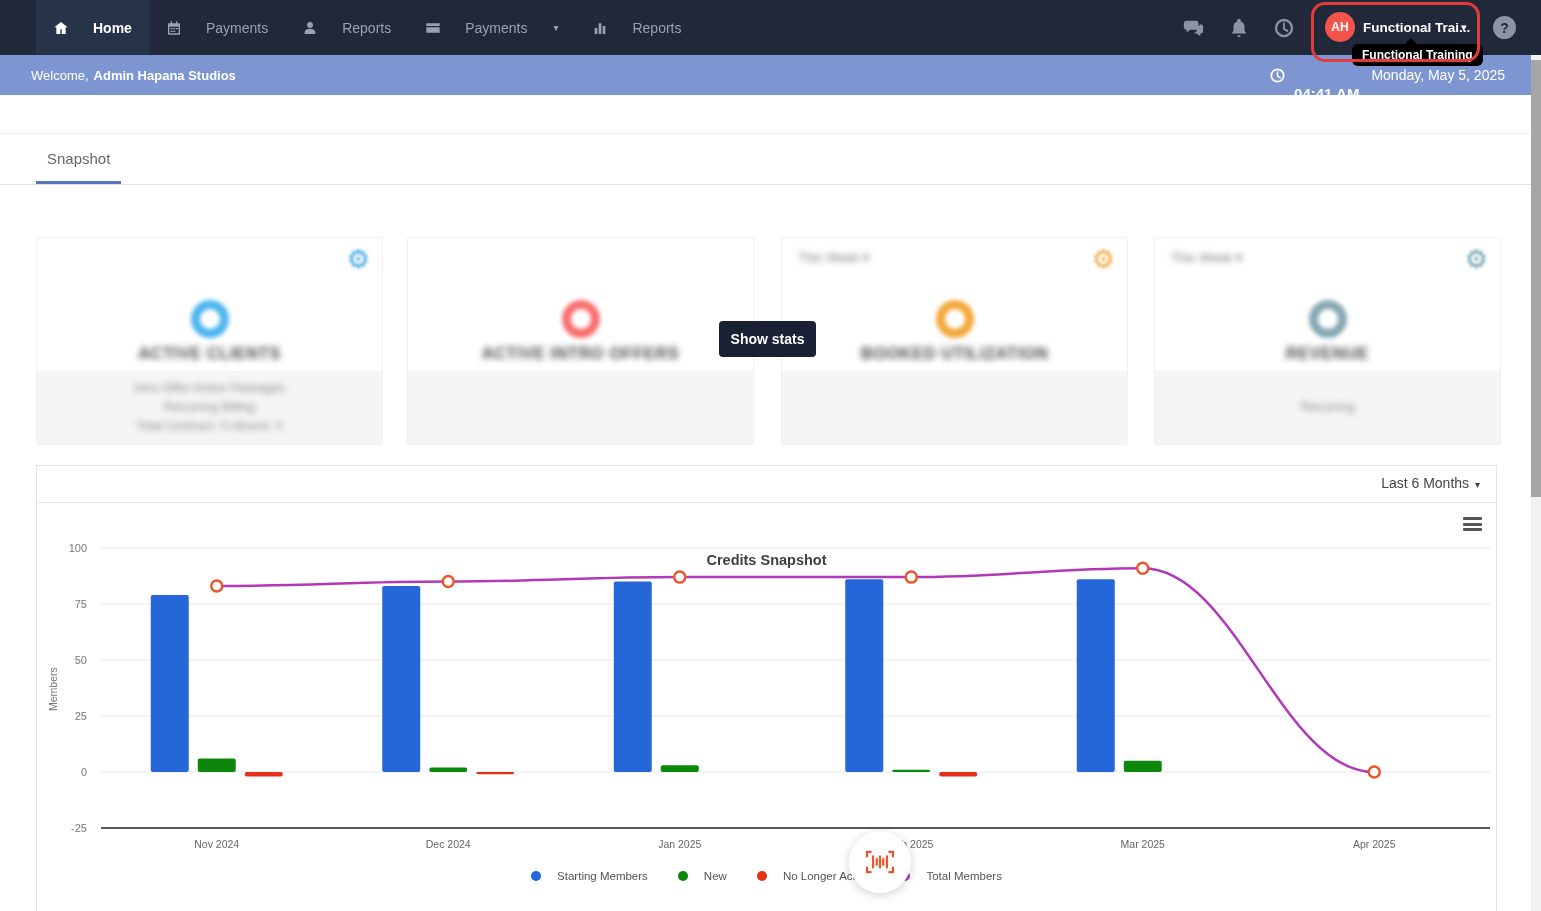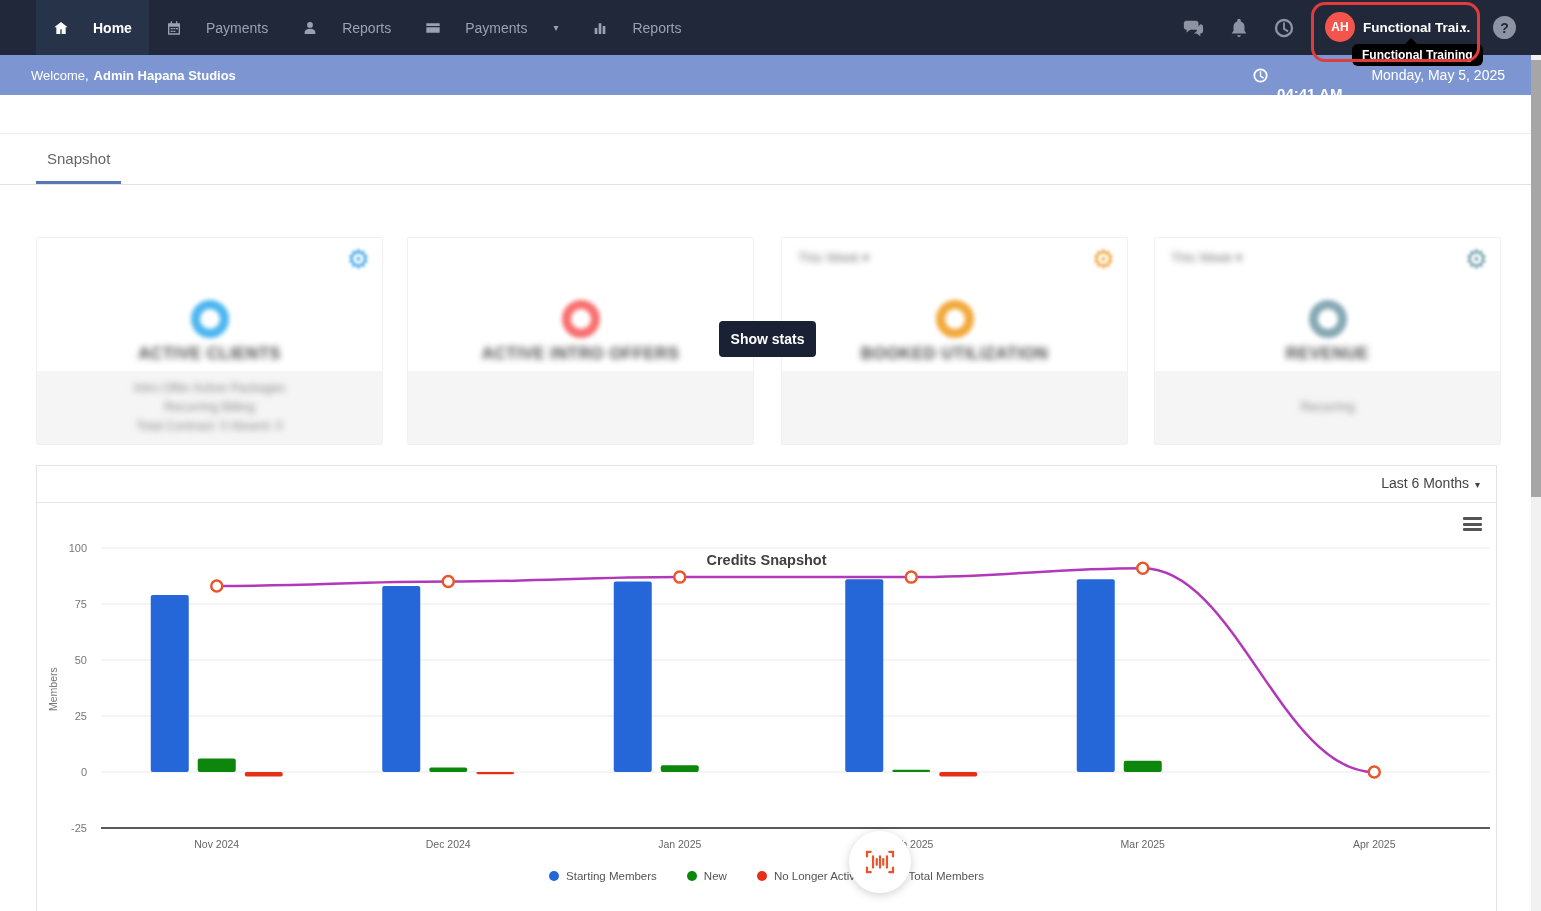--- a/index.html
+++ b/index.html
@@ -40,21 +40,21 @@
   
   #welcome-bar { position:absolute; left:0; top:55px; width:1541px; height:40px;
     background:#7d96d2; color:#fff; z-index:10; }
   #welcome-text { position:absolute; left:31px; top:0; height:40px; display:flex;
     align-items:center; font-size:13px; }
   #welcome-text b { margin-left:5px; }
   #datetime { position:absolute; right:36px; top:0; height:40px; display:flex;
     align-items:center; gap:8px; }
   #datetime svg { width:17px; height:17px; fill:#fff; }
   #time-text { font-size:15px; font-weight:bold;margin-top:36px; }
-  #date-text { font-size:14px; margin-left:21px; }
+  #date-text { font-size:14px; margin-left:4px; }
 
   
   #content-topline { position:absolute; left:0; top:133px; width:1541px; height:1px; background:#ededed; }
   #tab-snapshot { position:absolute; left:47px; top:150px; font-size:15px; color:#666; cursor:pointer; }
   #tab-underline { position:absolute; left:36px; top:181px; width:85px; height:3px; background:#5577b8; }
   #tabs-divider { position:absolute; left:0; top:184px; width:1541px; height:1px; background:#e0e0e0; }
 
   
   .stat-card { position:absolute; top:237px; width:347px; height:208px; background:#fff;
     border:1px solid #f1f1f1; border-radius:2px; }
@@ -80,21 +80,21 @@
   #range-select { position:absolute; right:16px; top:9px; font-size:14px; color:#444; cursor:pointer; }
   #range-select .nav-caret { color:#444; }
   #chart-title { position:absolute; left:0; top:48px; width:100%; text-align:center;
     font-size:14.5px; font-weight:bold; color:#404040;margin-top:38px; }
   #chart-menu { position:absolute; right:14px; top:51px; width:19px; height:14px; cursor:pointer;
     display:flex; flex-direction:column; justify-content:space-between; }
   #chart-menu span { display:block; height:3px; background:#555; border-radius:1px; }
   #chart-svg { position:absolute; left:0; top:68px; }
   #chart-legend { position:absolute; left:0; top:404px; width:100%; display:flex;
     justify-content:center; gap:18px; align-items:center; }
-  .legend-item { display:flex; align-items:center; gap:7px; font-size:11.5px; color:#555;
+  .legend-item { display:flex; align-items:center; gap:16px; font-size:11.5px; color:#555;
     cursor:pointer; padding:0 6px; }
   .legend-dot { width:10px; height:10px; border-radius:50%; }
 
   
   #widget-btn { position:absolute; left:849px; top:831px; width:62px; height:62px; border-radius:50%;
     background:#fff; box-shadow:0 2px 10px rgba(0,0,0,0.18); z-index:40; cursor:pointer;
     display:flex; align-items:center; justify-content:center; }
 
   
   #scrollbar-track { position:absolute; right:0; top:55px; width:10px; height:856px; background:#f1f1f1; z-index:80; }

